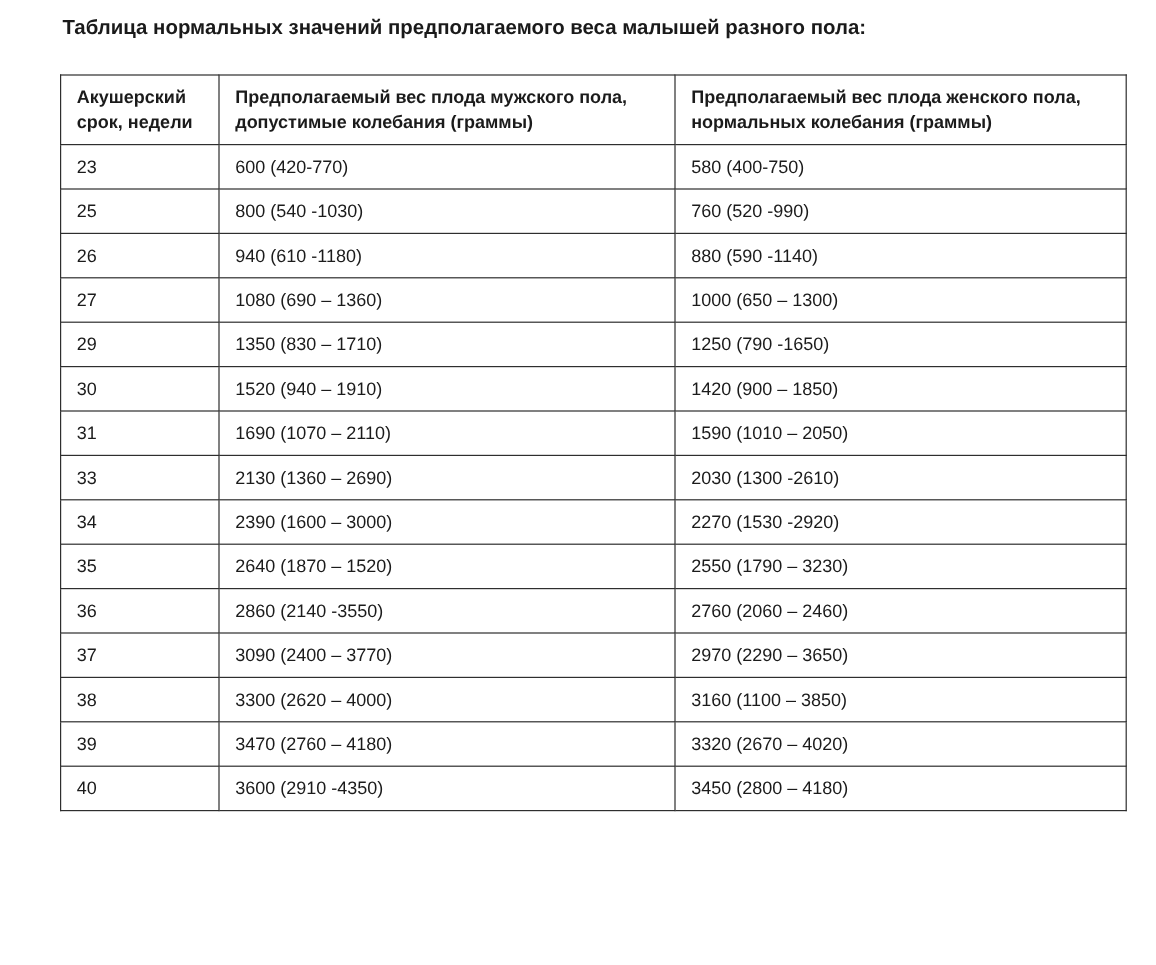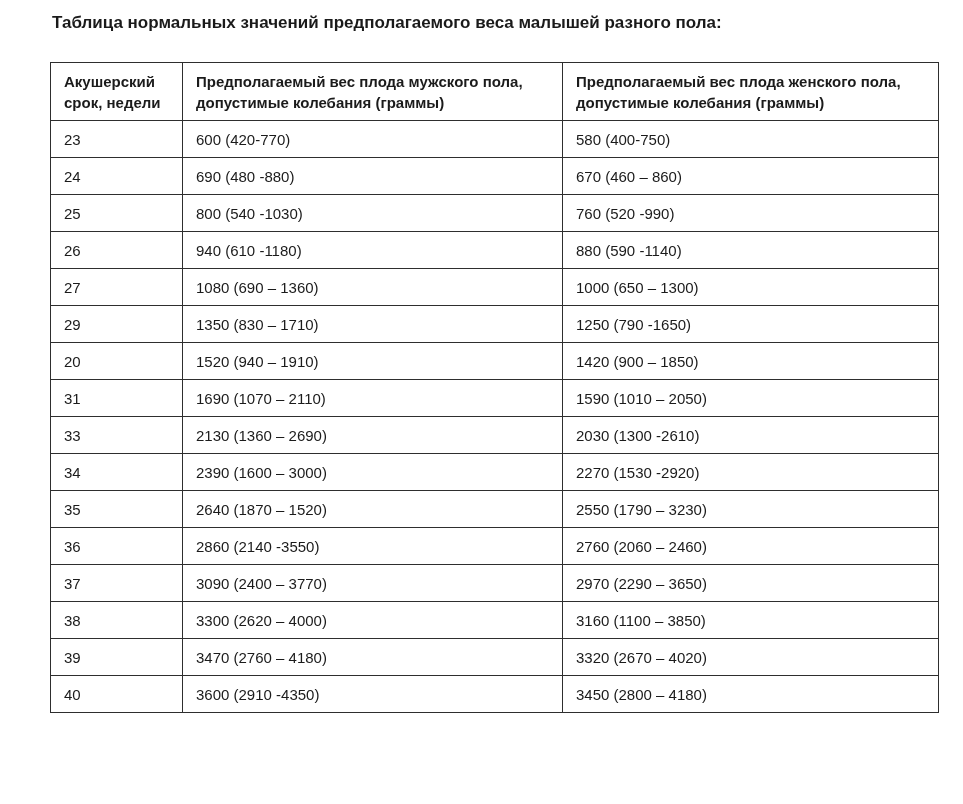--- a/index.html
+++ b/index.html
@@ -71,33 +71,28 @@
   <table class="weights-table">
     <colgroup>
       <col class="c-week">
       <col class="c-male">
       <col class="c-female">
     </colgroup>
     <thead>
       <tr>
         <th>Акушерский срок, недели</th>
         <th>Предполагаемый вес плода мужского пола, допустимые колебания (граммы)</th>
-        <th>Предполагаемый вес плода женского пола, допустимые колебания (граммы)</th>
+        <th>Предполагаемый вес плода женского пола, нормальных колебания (граммы)</th>
       </tr>
     </thead>
     <tbody>
         <tr>
           <td>23</td>
           <td>600 (420-770)</td>
           <td>580 (400-750)</td>
-        </tr>
-        <tr>
-          <td>24</td>
-          <td>690 (480 -880)</td>
-          <td>670 (460 – 860)</td>
         </tr>
         <tr>
           <td>25</td>
           <td>800 (540 -1030)</td>
           <td>760 (520 -990)</td>
         </tr>
         <tr>
           <td>26</td>
           <td>940 (610 -1180)</td>
           <td>880 (590 -1140)</td>
@@ -106,21 +101,21 @@
           <td>27</td>
           <td>1080 (690 – 1360)</td>
           <td>1000 (650 – 1300)</td>
         </tr>
         <tr>
           <td>29</td>
           <td>1350 (830 – 1710)</td>
           <td>1250 (790 -1650)</td>
         </tr>
         <tr>
-          <td>20</td>
+          <td>30</td>
           <td>1520 (940 – 1910)</td>
           <td>1420 (900 – 1850)</td>
         </tr>
         <tr>
           <td>31</td>
           <td>1690 (1070 – 2110)</td>
           <td>1590 (1010 – 2050)</td>
         </tr>
         <tr>
           <td>33</td>

